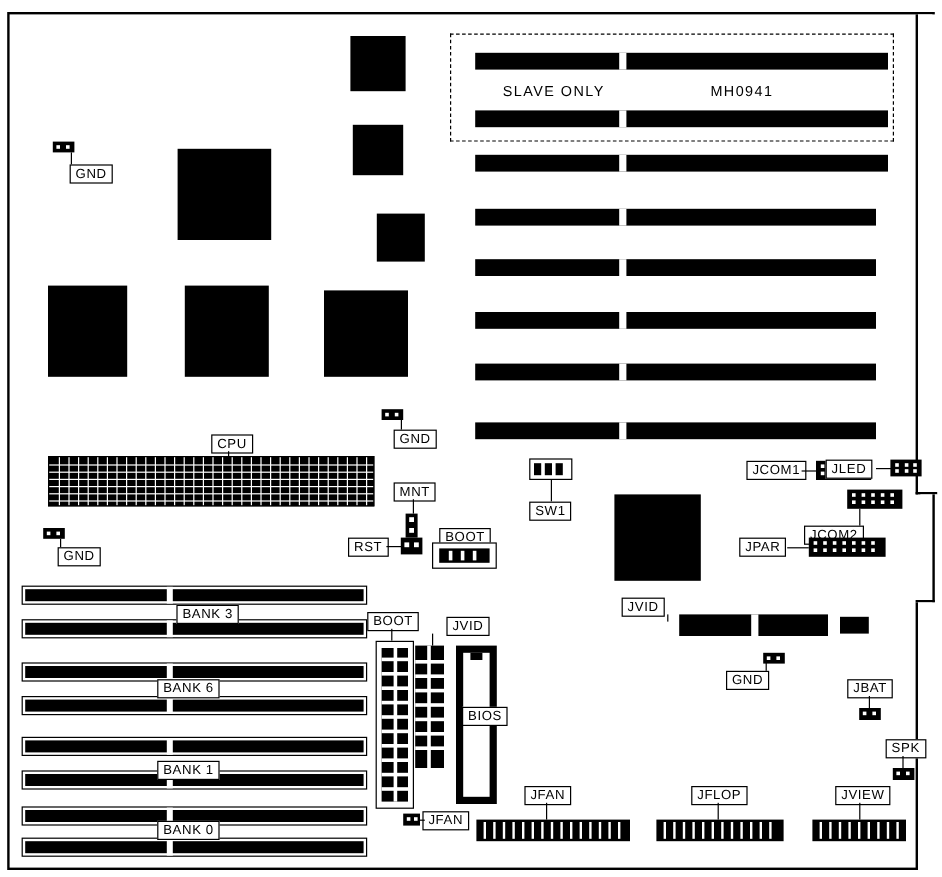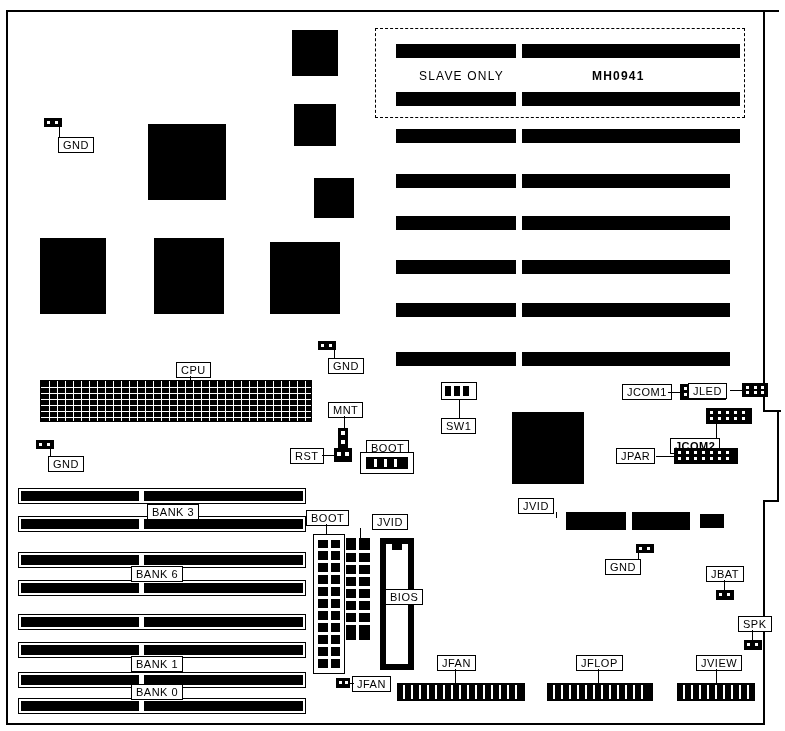--- a/index.html
+++ b/index.html
@@ -105,21 +105,21 @@
     <div class="notch" style="left:120px;"></div>
   </div>
   <div class="slot" style="left:396px;top:303px;width:334px;height:14px;">
     <div class="notch" style="left:120px;"></div>
   </div>
   <div class="slot" style="left:396px;top:352px;width:334px;height:14px;">
     <div class="notch" style="left:120px;"></div>
   </div>
 
   <div class="plaintext" style="left:419px;top:69px;">SLAVE ONLY</div>
-  <div class="plaintext" style="left:592px;top:69px;font-weight:bold;">MH0941</div>
+  <div class="plaintext" style="left:592px;top:69px;">MH0941</div>
 
   <div class="chip" style="left:292px;top:30px;width:46px;height:46px;"></div>
   <div class="chip" style="left:294px;top:104px;width:42px;height:42px;"></div>
   <div class="chip" style="left:314px;top:178px;width:40px;height:40px;"></div>
   <div class="chip" style="left:148px;top:124px;width:78px;height:76px;"></div>
   <div class="chip" style="left:40px;top:238px;width:66px;height:76px;"></div>
   <div class="chip" style="left:154px;top:238px;width:70px;height:76px;"></div>
   <div class="chip" style="left:270px;top:242px;width:70px;height:72px;"></div>
   <div class="chip" style="left:512px;top:412px;width:72px;height:72px;"></div>
 
@@ -254,21 +254,21 @@
     <div class="wht" style="left:12px;top:3px;width:3px;height:3px;"></div>
     <div class="wht" style="left:20px;top:3px;width:3px;height:3px;"></div>
     <div class="wht" style="left:28px;top:3px;width:3px;height:3px;"></div>
     <div class="wht" style="left:36px;top:3px;width:3px;height:3px;"></div>
     <div class="wht" style="left:4px;top:9px;width:3px;height:3px;"></div>
     <div class="wht" style="left:12px;top:9px;width:3px;height:3px;"></div>
     <div class="wht" style="left:20px;top:9px;width:3px;height:3px;"></div>
     <div class="wht" style="left:28px;top:9px;width:3px;height:3px;"></div>
     <div class="wht" style="left:36px;top:9px;width:3px;height:3px;"></div>
   </div>
-  <div class="label" style="left:670px;top:438px;font-weight:bold;">JCOM2</div>
+  <div class="label" style="left:670px;top:438px;">JCOM2</div>
   <div class="lead" style="left:716px;top:424px;width:1px;height:14px;"></div>
 
   <div class="label" style="left:616px;top:448px;">JPAR</div>
   <div class="lead" style="left:656px;top:456px;width:18px;height:1px;"></div>
   <div class="header" style="left:674px;top:448px;width:64px;height:16px;">
     <div class="wht" style="left:4px;top:3px;width:3px;height:3px;"></div>
     <div class="wht" style="left:12px;top:3px;width:3px;height:3px;"></div>
     <div class="wht" style="left:20px;top:3px;width:3px;height:3px;"></div>
     <div class="wht" style="left:28px;top:3px;width:3px;height:3px;"></div>
     <div class="wht" style="left:36px;top:3px;width:3px;height:3px;"></div>
@@ -325,21 +325,21 @@
   <div class="label" style="left:131px;top:566px;">BANK 6</div>
 
   <div class="simm" style="left:18px;top:614px;width:288px;height:16px;">
     <div class="fill"></div>
       <div class="gap" style="left:120px;"></div>
   </div>
   <div class="simm" style="left:18px;top:642px;width:288px;height:16px;">
     <div class="fill"></div>
       <div class="gap" style="left:120px;"></div>
   </div>
-  <div class="label" style="left:131px;top:656px;text-align:center;">BANK 1</div>
+  <div class="label" style="left:131px;top:634px;text-align:center;">BANK 1</div>
 
   <div class="simm" style="left:18px;top:672px;width:288px;height:16px;">
     <div class="fill"></div>
       <div class="gap" style="left:120px;"></div>
   </div>
   <div class="simm" style="left:18px;top:698px;width:288px;height:16px;">
     <div class="fill"></div>
       <div class="gap" style="left:120px;"></div>
   </div>
   <div class="label" style="left:131px;top:684px;">BANK 0</div>

